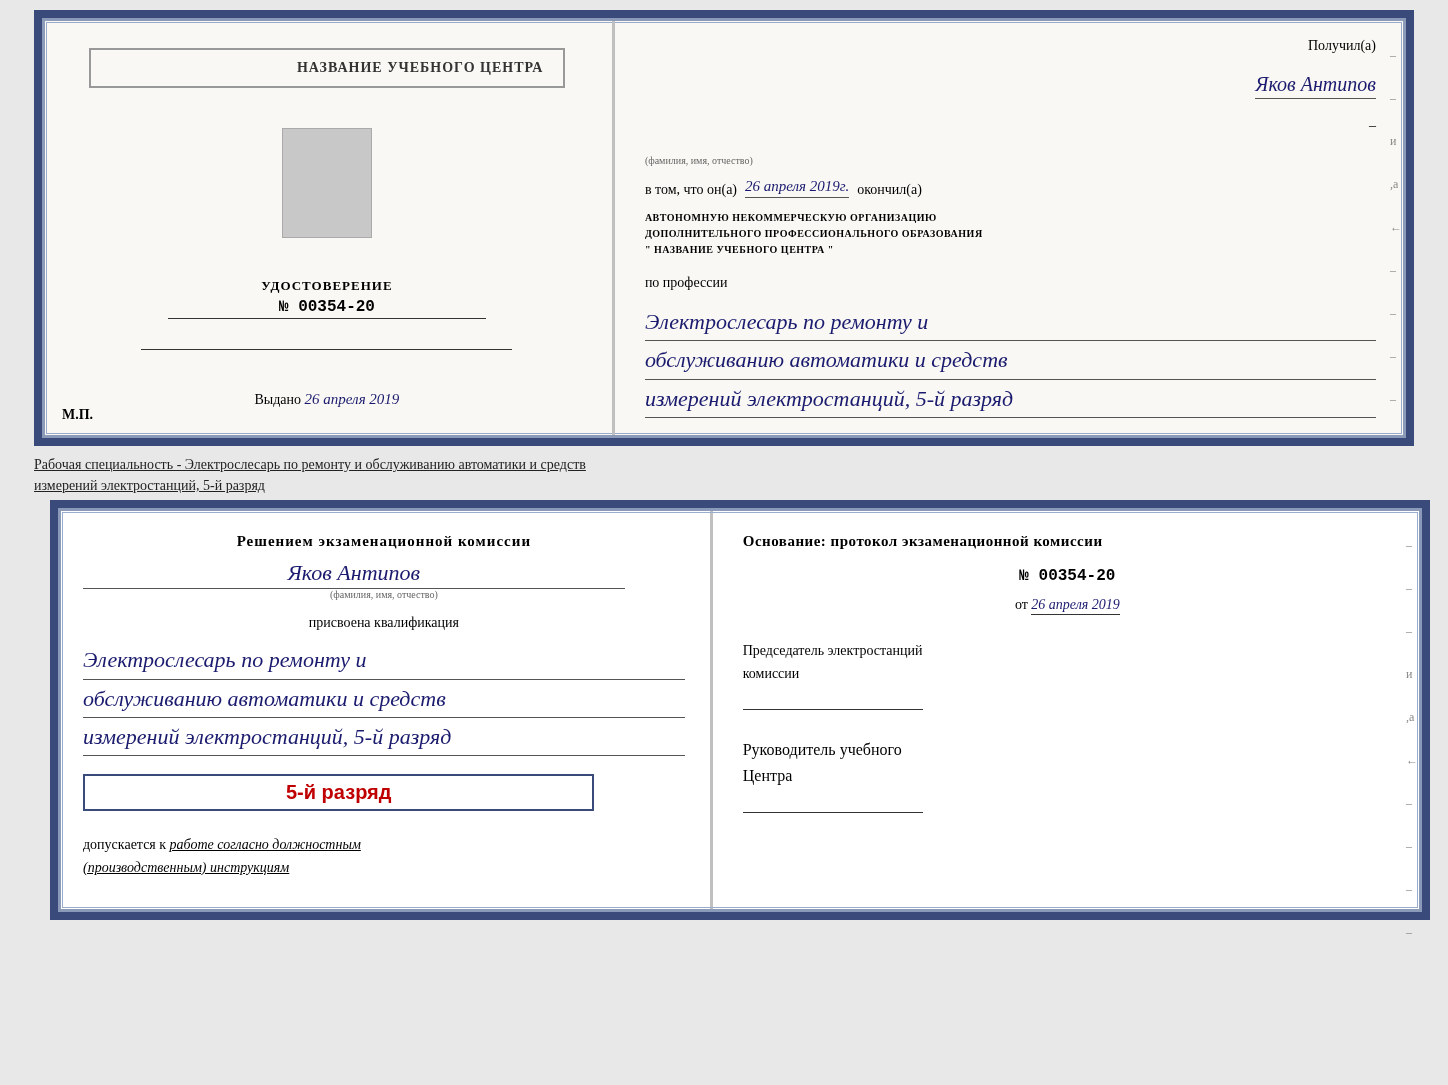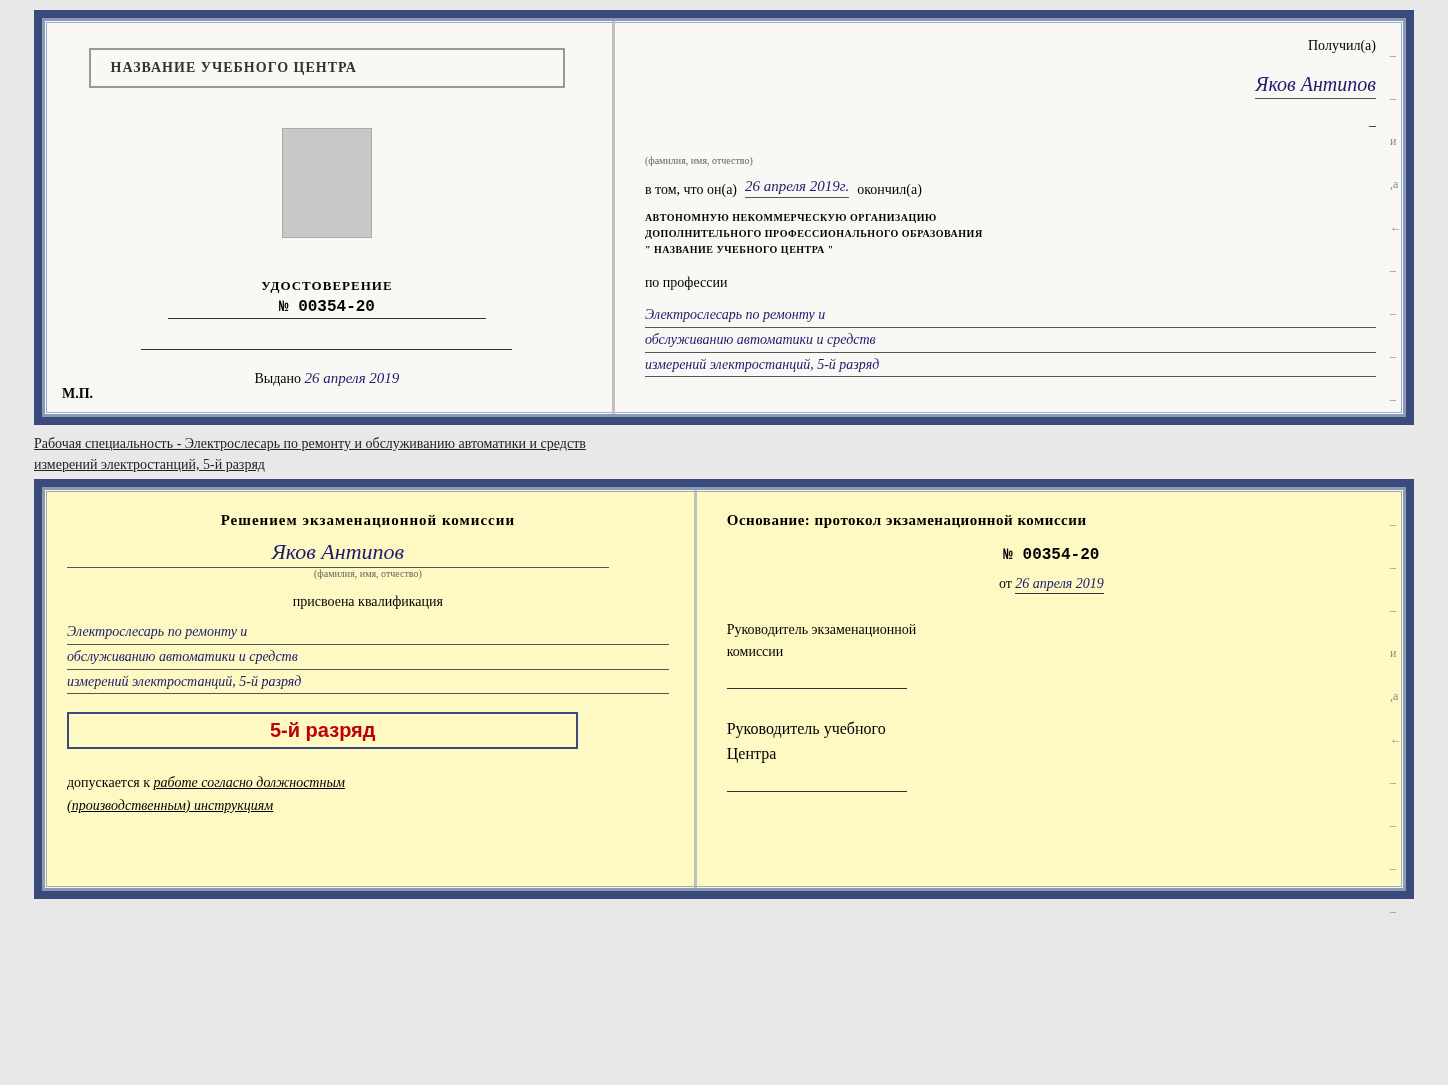--- a/index.html
+++ b/index.html
@@ -54,21 +54,21 @@
       width: 58%;
       padding: 20px 30px;
       display: flex;
       flex-direction: column;
       gap: 12px;
     }
 
     .doc-title-box {
       border: 2px solid #999;
       padding: 10px 20px;
-      text-align: left;
+      text-align: right;
       font-size: 14px;
       letter-spacing: 1px;
       width: 90%;
       color: #333;
       font-weight: bold;
       margin-bottom: 20px;
     }
 
     .photo-placeholder {
       width: 90px;
@@ -161,21 +161,21 @@
       font-weight: bold;
     }
 
     .po-professii {
       font-size: 14px;
       margin-top: 5px;
     }
 
     .profession-handwritten {
       font-family: 'Segoe Script', 'Brush Script MT', cursive;
-      font-size: 14px;
+      font-size: 22px;
       color: #1a1a6e;
       font-style: italic;
       line-height: 1.7;
       border-bottom: 1px solid #555;
       display: block;
     }
 
     
     .separator-text {
       width: 1380px;
@@ -184,23 +184,24 @@
       color: #222;
       line-height: 1.5;
       text-decoration: underline;
     }
 
     
     .bottom-doc {
       display: flex;
       width: 100%;
       border: 8px solid #3a4a7a;
-      background: #fef9c3;
+      background: #ffffff;
       min-height: 420px;
       position: relative;
+      margin-left: 16px;
     }
 
     .bottom-doc::before {
       content: '';
       position: absolute;
       top: 0; left: 0; right: 0; bottom: 0;
       border: 3px solid #8a9ab8;
       pointer-events: none;
       z-index: 1;
     }
@@ -450,21 +451,21 @@
       <div class="osnovanie-title">Основание: протокол экзаменационной комиссии</div>
 
       <div class="protocol-number">№ 00354-20</div>
 
       <div class="ot-date">
         <span>от</span>
         <span style="font-family:'Segoe Script','Brush Script MT',cursive; font-style:italic; color:#1a1a6e; border-bottom:1px solid #333; padding-bottom:2px;">26 апреля 2019</span>
       </div>
 
       <div class="predsedatel-block">
-        <div>Руководитель экзаменационной</div>
+        <div>Председатель электростанций</div>
         <div>комиссии</div>
         <span class="signature-line"></span>
       </div>
 
       <div class="rukovoditel-block">
         <div>Руководитель учебного</div>
         <div>Центра</div>
         <span class="signature-line"></span>
       </div>
 

